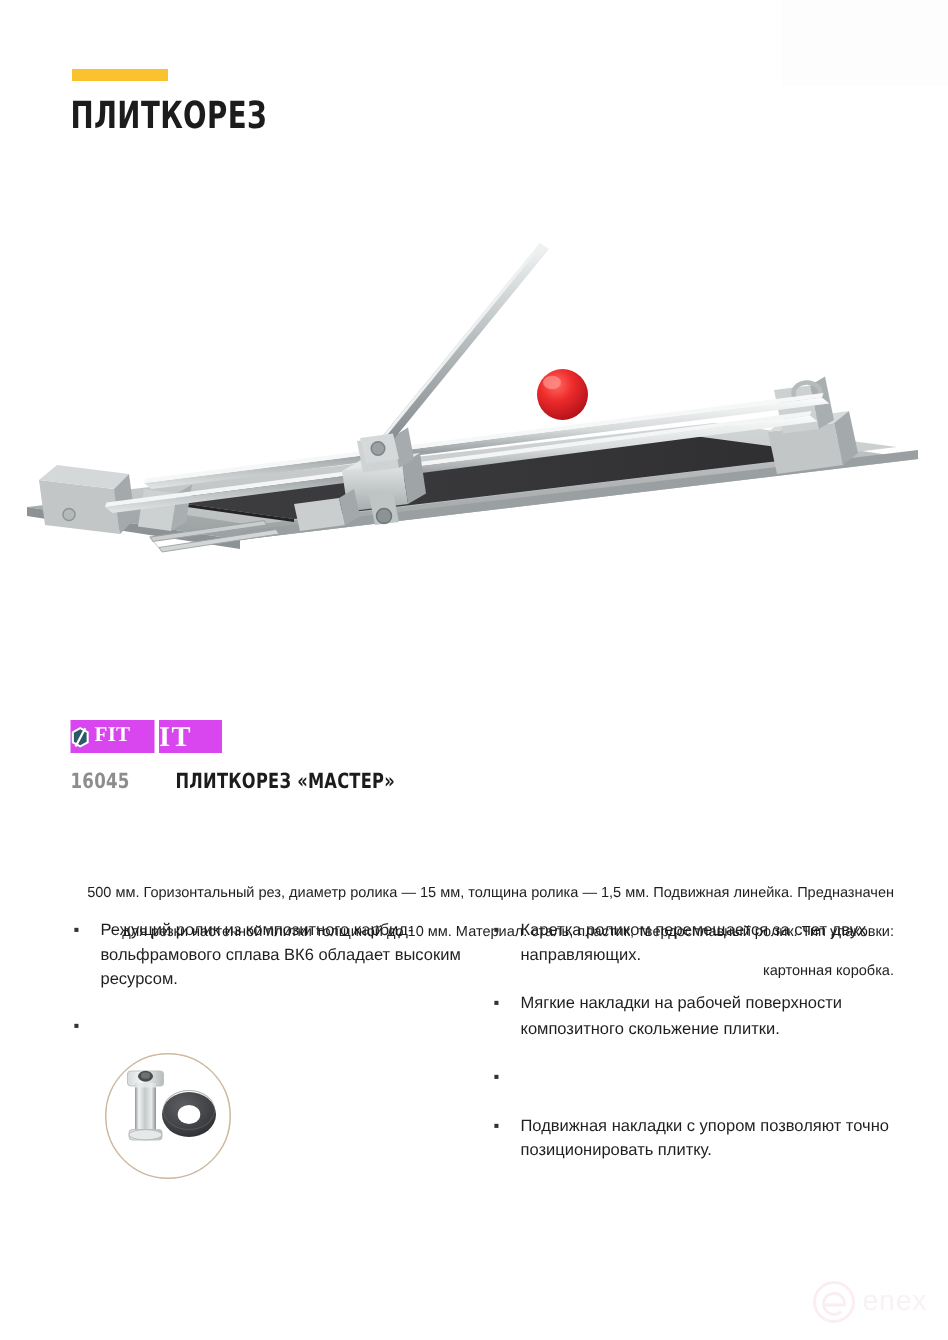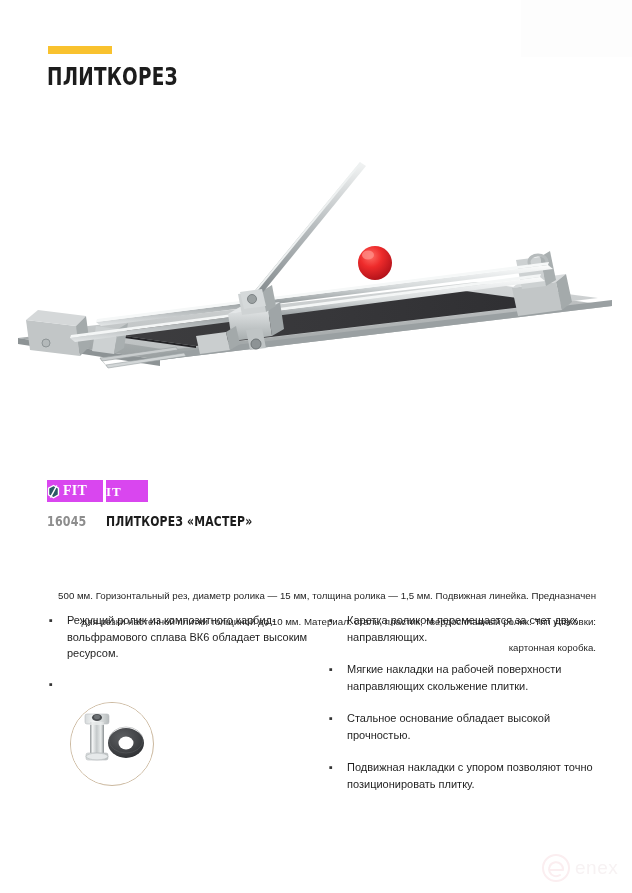--- a/index.html
+++ b/index.html
@@ -87,34 +87,34 @@
     font-family: "Liberation Serif", serif;
     font-weight: 700;
     font-size: 14px;
     color: #ffffff;
     letter-spacing: 0.2px;
     line-height: 1;
   }
   .brand-it-text {
     font-family: "Liberation Serif", serif;
     font-weight: 700;
-    font-size: 13px;
+    font-size: 19px;
     color: #ffffff;
     letter-spacing: 1px;
     line-height: 1;
   }
 
   
   .sku-row {
     position: absolute;
     left: 47px;
     top: 513px;
     display: flex;
     align-items: flex-start;
-    gap: 14px;
+    gap: 25px;
     white-space: nowrap;
   }
   .sku-number {
     font-family: "Liberation Sans Narrow", "DejaVu Sans Condensed", "Liberation Sans", sans-serif;
     font-size: 14px;
     font-weight: 700;
     color: #8d8d8d;
     transform: scaleX(0.88);
     transform-origin: left center;
     letter-spacing: 0.2px;
@@ -346,25 +346,24 @@
       <span class="feat-bullet">▪</span>
     </div>
   </div>
   <div class="feat-col right">
     <div class="feat-item">
       <span class="feat-bullet">▪</span>
       <span class="feat-text">Каретка роликом перемещается за счет двух направляющих.</span>
     </div>
     <div class="feat-item">
       <span class="feat-bullet">▪</span>
-      <span class="feat-text">Мягкие накладки на рабочей поверхности направляющих скольжение плитки.</span>
-    </div>
-    <div class="feat-item">
-      <span class="feat-bullet">▪</span>
-      <span class="feat-text">Стальное основание обладает высокой прочностью.</span>
+      <span class="feat-text">Мягкие накладки на рабочей поверхности композитного скольжение плитки.</span>
+    </div>
+    <div class="feat-item">
+      <span class="feat-bullet">▪</span>
     </div>
     <div class="feat-item">
       <span class="feat-bullet">▪</span>
       <span class="feat-text">Подвижная накладки с упором позволяют точно позиционировать плитку.</span>
     </div>
   </div>
 </div>
 
 <div class="detail-circle">
   <svg width="80" height="80" viewBox="0 0 80 80" xmlns="http://www.w3.org/2000/svg">

